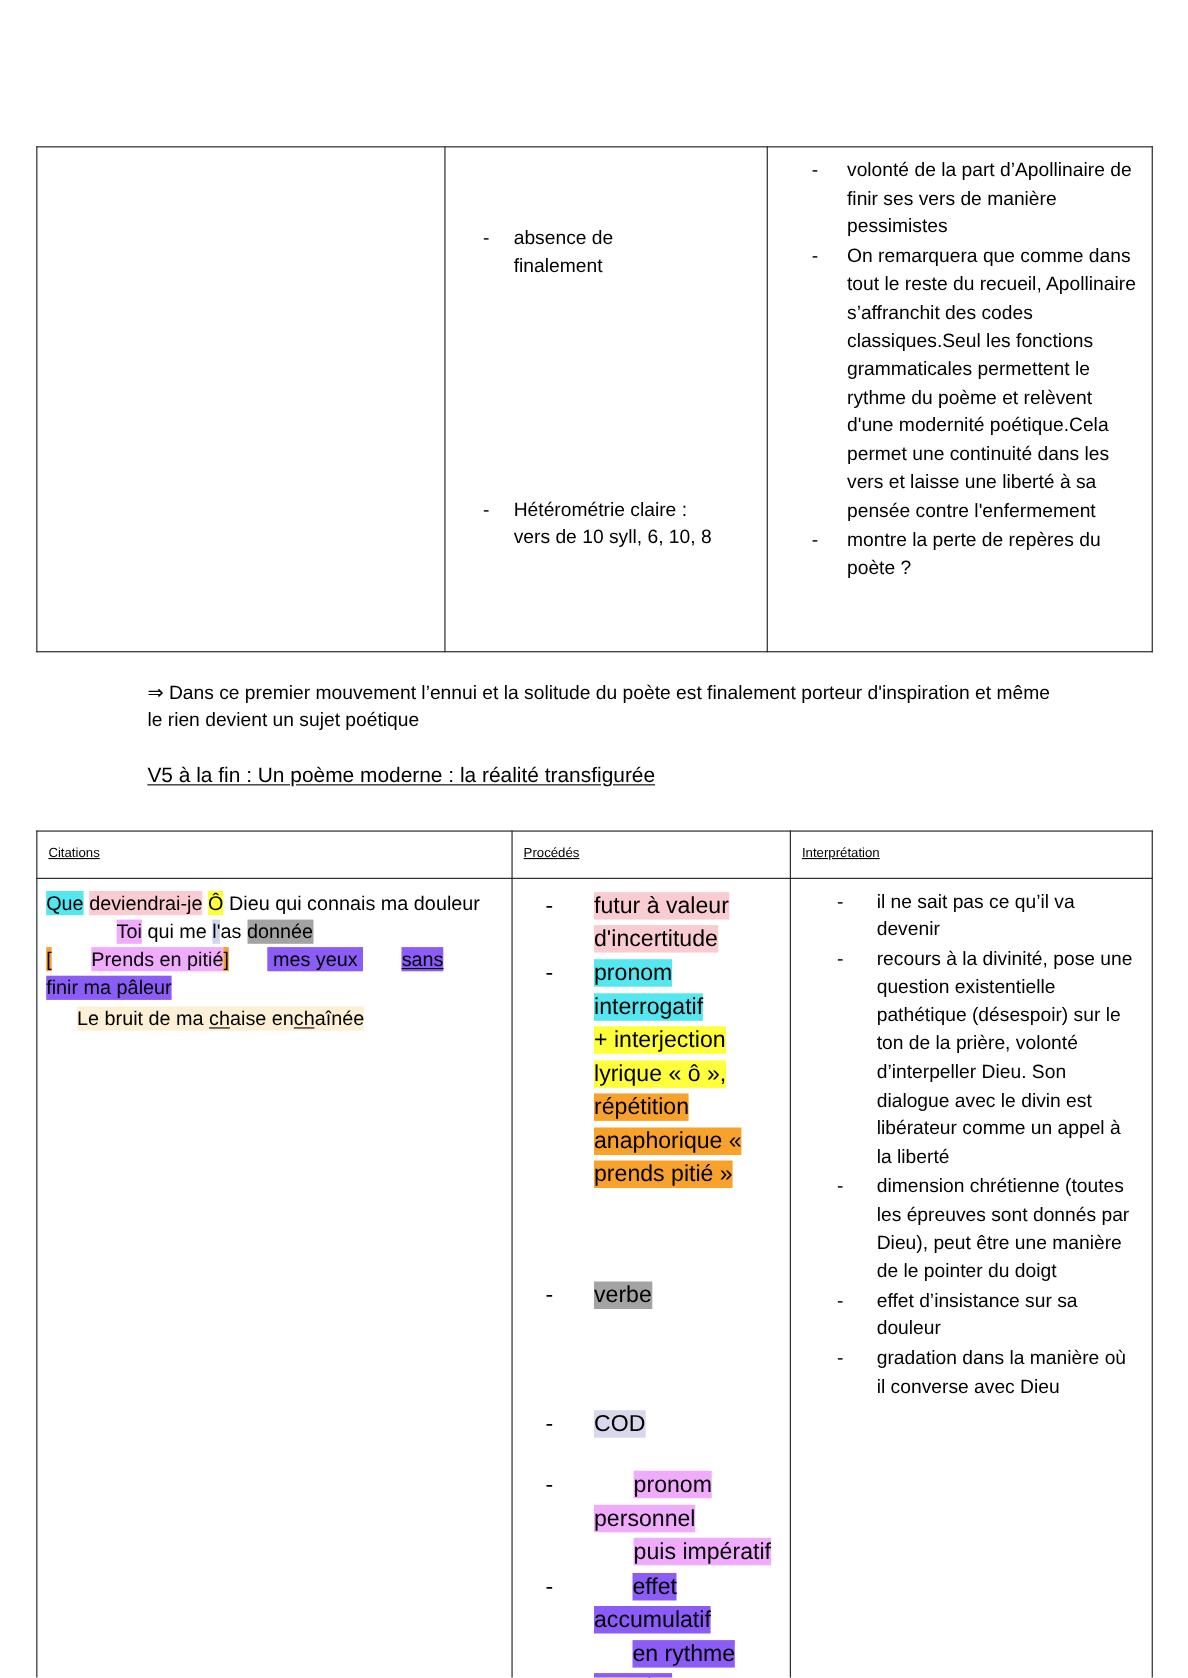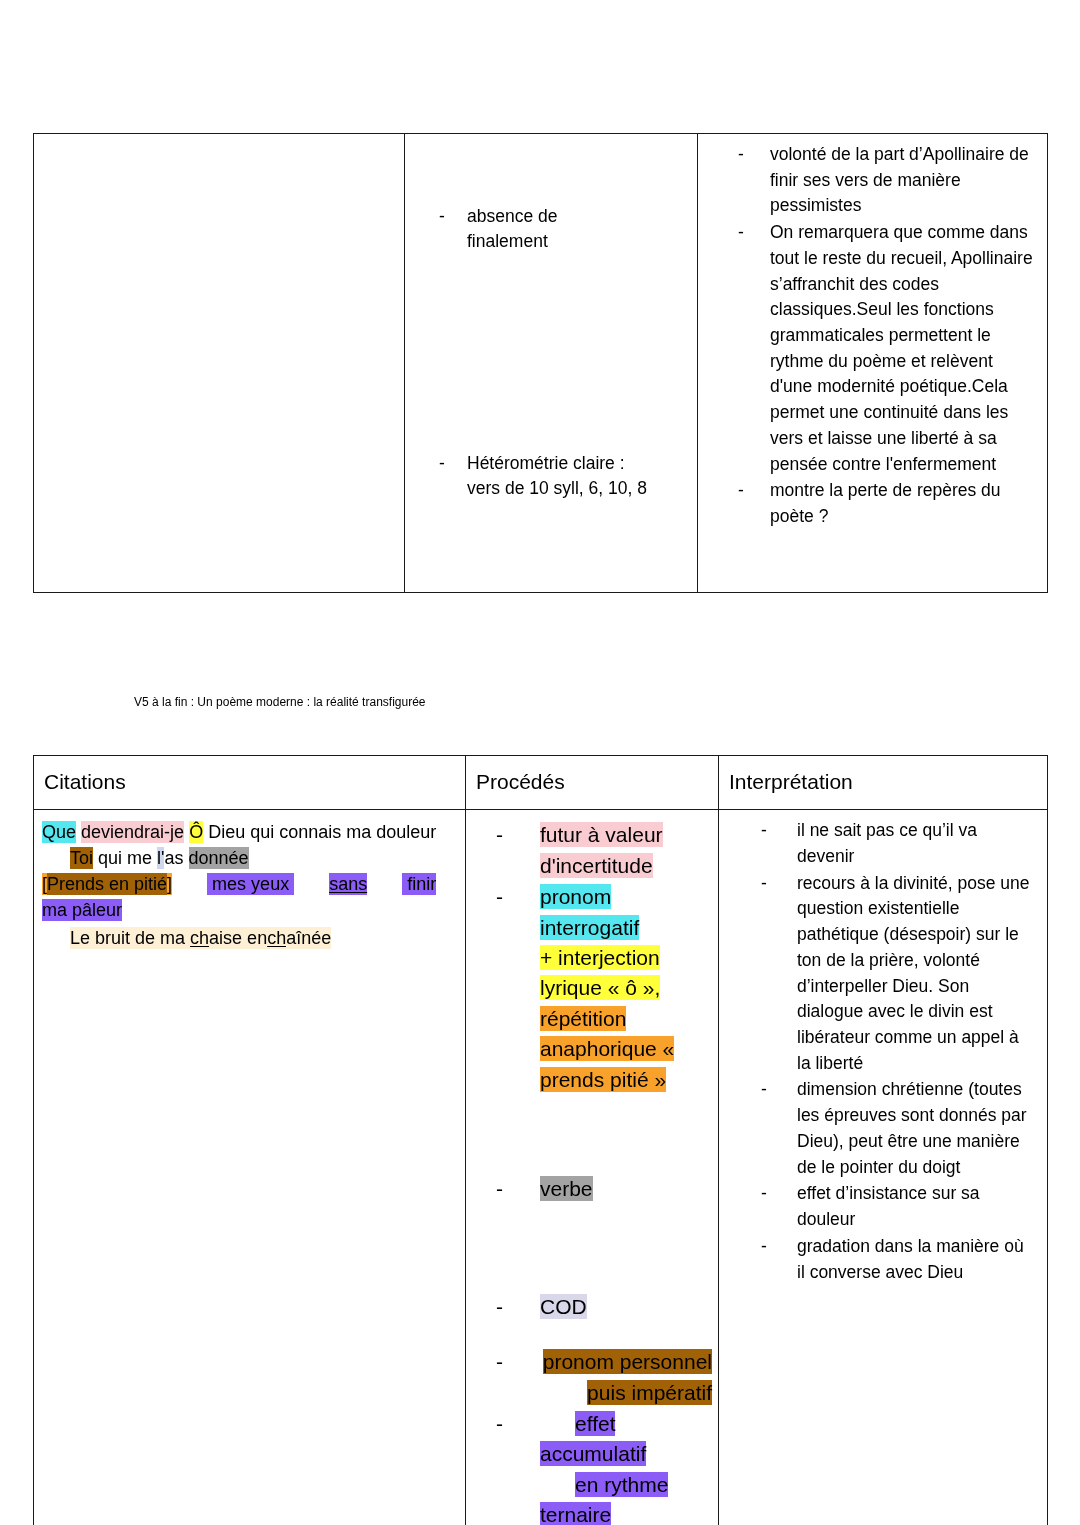--- a/index.html
+++ b/index.html
@@ -62,53 +62,55 @@
   ul.dash-list > li::before {
     content: "-";
     position: absolute;
     left: 24px;
     top: 0;
   }
 
   
   .th-inner {
     padding: 12px 10px 14px 10px;
-    font-size: 21px;
+    font-size: 12px;
     line-height: 1.3;
+    text-decoration: underline;
   }
 
   
   .between {
     position: absolute;
     left: 134px;
     top: 617px;
     width: 830px;
     font-size: 17.5px;
     line-height: 1.45;
   }
   .between p { margin: 0 0 2px 0; }
   .section-heading {
     position: absolute;
     left: 134px;
     top: 695px;
-    font-size: 12px;
+    font-size: 19px;
+    text-decoration: underline;
     text-underline-offset: 2px;
   }
 
   
   .hl { padding: 1px 0; }
   .hl-cyan      { background: #54e7ef; margin-top: 44px; }
   .hl-pink      { background: #f9ccd2; }
   .hl-yellow    { background: #ffff3a; }
   .hl-green     { background: #a3a3a3; }
   .hl-lavender  { background: #cfd6f0; }
   .hl-orange    { background: #f9a22b; }
   .hl-palegreen { background: #8b5cf6; margin-left: 35px; }
   .hl-cream     { background: #fdf0d5; }
-  .hl-bluegrey  { background: #a16207; }
+  .hl-bluegrey  { background: #f0abfc; margin-left: 36px; }
   .hl-lilac     { background: #d8d8ea; }
   .u { text-decoration: underline; text-underline-offset: 2px; }
 
   .citation-block {
     font-size: 18px;
     line-height: 1.44;
   }
   .citation-line.indent { padding-left: 28px; }
   .gap-md  { height: 78px; }
   .gap-lg  { height: 86px; }
@@ -173,20 +175,23 @@
             <li style="padding-left:70px;"><span>volonté de la part d’Apollinaire de finir ses vers de manière pessimistes</span></li>
             <li style="padding-left:70px;"><span>On remarquera que comme dans tout le reste du recueil, Apollinaire s’affranchit des codes classiques.Seul les fonctions grammaticales permettent le rythme du poème et relèvent d'une modernité poétique.Cela permet une continuité dans les vers et laisse une liberté à sa pensée contre l'enfermement</span></li>
             <li style="padding-left:70px;"><span>montre la perte de repères du poète ?</span></li>
           </ul>
         </div>
       </td>
     </tr>
   </tbody>
     </table>
 
+  <div class="between">
+    <p>⇒ Dans ce premier mouvement l’ennui et la solitude du poète est finalement porteur d'inspiration et même le rien devient un sujet poétique</p>
+  </div>
 
   <div class="section-heading">V5 à la fin : Un poème moderne : la réalité transfigurée</div>
 
   <table class="doc-table" id="table-two">
     <colgroup>
       <col style="width:432px">
       <col style="width:253px">
       <col style="width:329px">
     </colgroup>
     <tbody>
@@ -256,21 +261,21 @@
 
           <ul class="dash-list" style="padding-left:0;">
             <li style="padding-left:68px;">
               <span class="hl hl-lilac">COD</span>
             </li>
           </ul>
 
           <div style="height:24px;"></div>
 
           <ul class="dash-list" style="padding-left:0;">
-            <li style="padding-left:68px;text-align:right;">
+            <li style="padding-left:68px;">
               <span class="hl hl-bluegrey">pronom personnel</span><br>
               <span class="hl hl-bluegrey">puis impératif</span>
             </li>
             <li style="padding-left:68px;">
               <span class="hl hl-palegreen">effet accumulatif</span><br>
               <span class="hl hl-palegreen">en rythme ternaire</span>
             </li>
             <li style="padding-left:68px;">
               <span class="hl hl-palegreen u">négation</span>
             </li>

